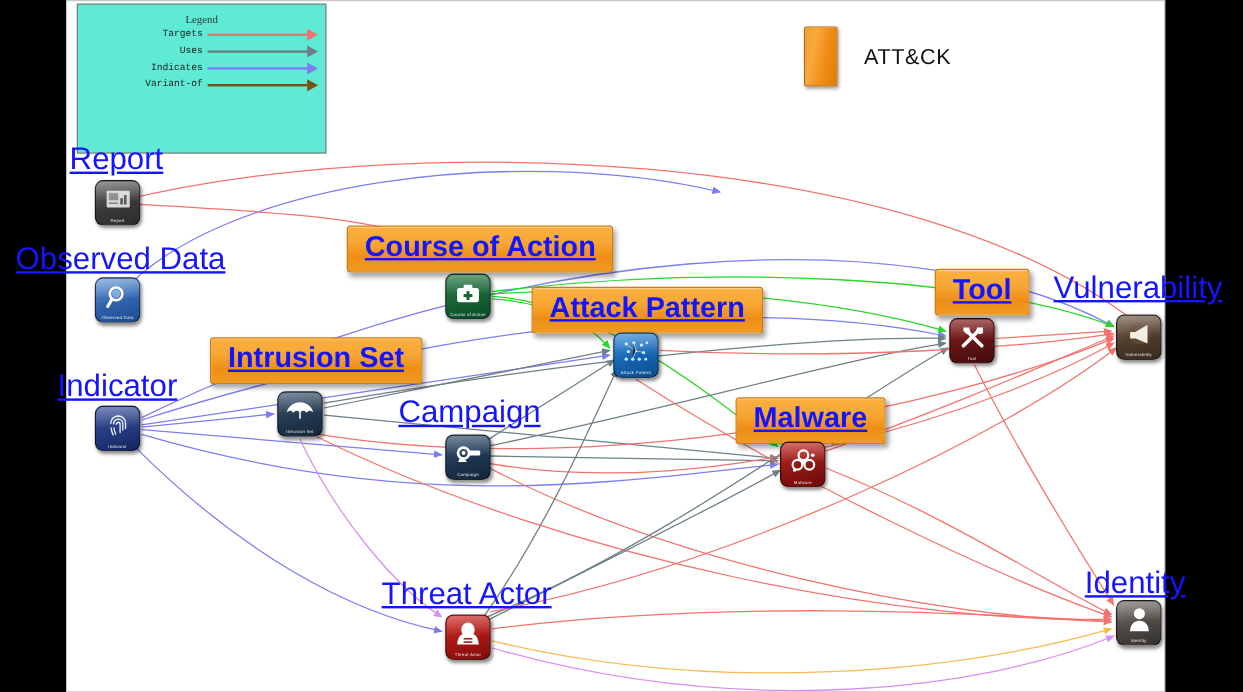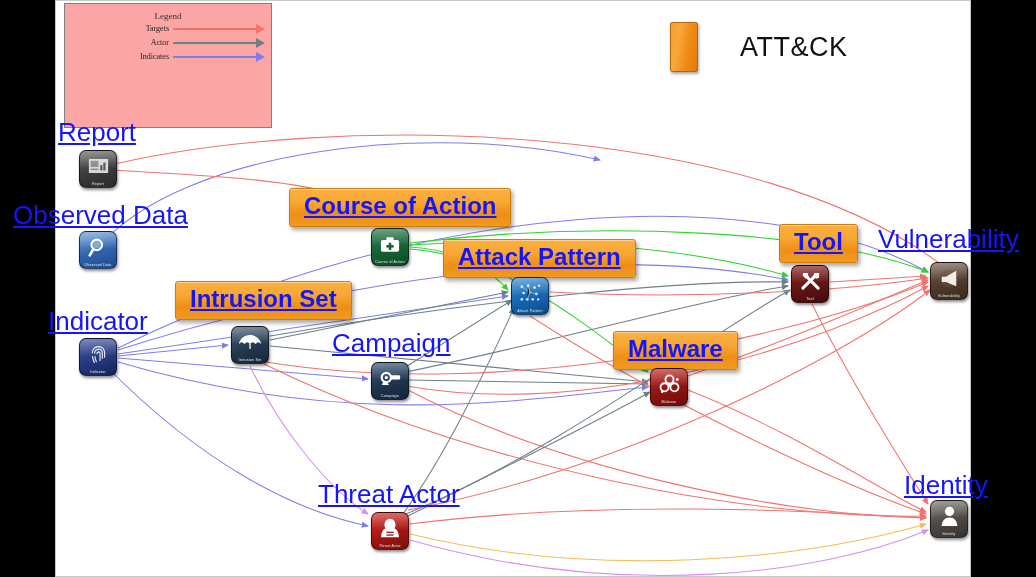--- a/index.html
+++ b/index.html
@@ -1,33 +1,33 @@
 <!DOCTYPE html>
 <html><head>
 <meta charset="utf-8">
 <style>
   html,body{margin:0;padding:0;background:#000;}
   body{width:1036px;height:577px;overflow:hidden;font-family:"Liberation Sans",sans-serif;}
   #root{position:relative;width:1036px;height:577px;background:#000;}
   #canvas{position:absolute;left:55px;top:0;width:916px;height:577px;background:#fff;border:1px solid #c8c8c8;box-sizing:border-box;}
   #edges{position:absolute;left:0;top:0;width:1036px;height:577px;pointer-events:none;}
   
-  #legend{position:absolute;left:64px;top:3px;width:208px;height:125px;background:#fca5a5;border:1px solid #808080;box-sizing:border-box;}
+  #legend{position:absolute;left:64px;top:3px;width:208px;height:125px;background:#5eead4;border:1px solid #808080;box-sizing:border-box;}
   #legend .ltitle{text-align:center;font-family:"Liberation Serif",serif;font-size:9px;color:#333;margin-top:7px;}
   #legend .lrow{display:flex;align-items:center;height:13px;margin-top:1px;}
-  #legend .lname{width:104px;text-align:right;font-family:Liberation Serif, serif;font-size:8px;color:#222;padding-right:4px;white-space:nowrap;}
+  #legend .lname{width:104px;text-align:right;font-family:Liberation Mono, monospace;font-size:8px;color:#222;padding-right:4px;white-space:nowrap;}
   #legend .lline{position:relative;flex:1;height:13px;margin-right:6px;}
   #legend .lline i{position:absolute;left:0;right:9px;top:6px;height:1.6px;display:block;}
   #legend .lline b{position:absolute;right:0;top:2px;width:0;height:0;border-top:5px solid transparent;border-bottom:5px solid transparent;border-left-width:9px;border-left-style:solid;}
   
   #attck{position:absolute;left:670px;top:22px;display:flex;align-items:center;gap:22px;}
   #attck .swatch{width:26px;height:48px;border-radius:2px;border:1px solid #b3660a;
      background:linear-gradient(100deg,#f0a030 0%,#f9a93c 28%,#f08c17 62%,#e07d08 100%);
      box-shadow:1px 2px 3px rgba(0,0,0,.35);}
-  #attck .alabel{font-size:27px;color:#111;letter-spacing:.5px;margin-left:20px;}
+  #attck .alabel{font-size:18px;color:#111;letter-spacing:.5px;}
   
   .lbl{position:absolute;color:#1414ff;text-decoration:underline;white-space:nowrap;}
   .lbl.plain{font-size:26px;font-weight:400;}
   .lbl.boxed{font-size:24px;font-weight:bold;padding:3px 14px 6px 14px;border-radius:3px;
      background:linear-gradient(180deg,#fbb040 0%,#f7a735 36%,#ef8e15 68%,#f09a22 100%);
      border:1px solid #cf7c0a;box-shadow:2px 3px 4px rgba(0,0,0,.35), inset 0 1px 0 #ffd089;}
   
   .node{position:absolute;width:38px;height:38px;border-radius:7px;box-shadow:1px 2px 3px rgba(0,0,0,.45);
      border:1px solid rgba(0,0,0,.55);box-sizing:border-box;overflow:hidden;}
   .node .gl{position:absolute;left:0;top:0;right:0;height:46%;background:linear-gradient(180deg,rgba(255,255,255,.30),rgba(255,255,255,0));}
@@ -121,31 +121,38 @@
     <div class="ltitle">Legend</div>
     <div id="legend-rows">
         <div class="lrow">
           <span class="lname">Targets</span>
           <span class="lline">
             <i style="background: rgb(242, 115, 110);"></i>
             <b style="border-left-color: rgb(242, 115, 110);"></b>
           </span>
         </div>
         <div class="lrow">
-          <span class="lname">Actor</span>
+          <span class="lname">Uses</span>
           <span class="lline">
             <i style="background: rgb(110, 127, 135);"></i>
             <b style="border-left-color: rgb(110, 127, 135);"></b>
           </span>
         </div>
         <div class="lrow">
           <span class="lname">Indicates</span>
           <span class="lline">
             <i style="background: rgb(125, 125, 240);"></i>
             <b style="border-left-color: rgb(125, 125, 240);"></b>
+          </span>
+        </div>
+        <div class="lrow">
+          <span class="lname">Variant-of</span>
+          <span class="lline">
+            <i style="background: rgb(122, 80, 18);"></i>
+            <b style="border-left-color: rgb(122, 80, 18);"></b>
           </span>
         </div>
       </div>
   </div>
 
   <div id="attck">
     <div class="swatch"></div>
     <div class="alabel">ATT&amp;CK</div>
   </div>
 

